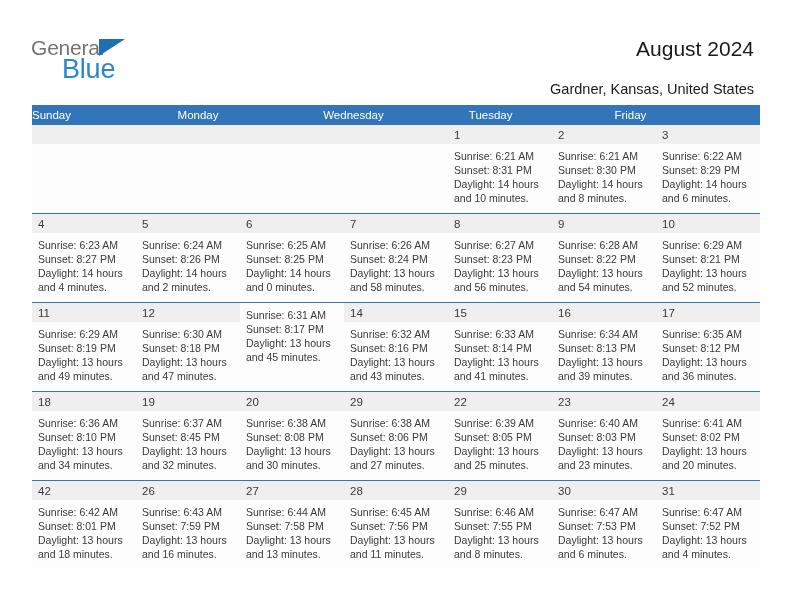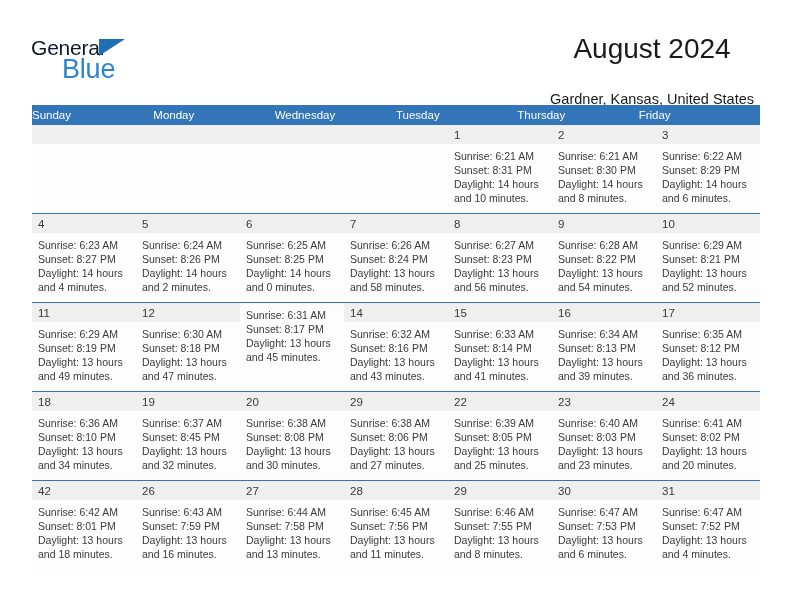--- a/index.html
+++ b/index.html
@@ -37,21 +37,21 @@
     top: 36px;
     width: 140px;
     height: 46px;
   }
   .logo-general {
     position: absolute;
     left: 0;
     top: 0;
     font-size: 21px;
     letter-spacing: -0.2px;
-    color: #0f172a;
+    color: #737373;
     font-family: "Liberation Sans", sans-serif;
     line-height: 24px;
   }
   .logo-triangle {
     position: absolute;
     left: 68px;
     top: 3px;
     width: 0;
     height: 0;
     border-left: 26px solid #1f6fb5;
@@ -67,29 +67,28 @@
     line-height: 24px;
   }
 
   .title-block {
     position: absolute;
     right: 38px;
     top: 32px;
     text-align: right;
   }
   .cal-title {
-    font-size: 28px;
+    font-size: 21px;
     color: #1a1a1a;
     font-weight: normal;
     line-height: 34px;
     white-space: nowrap;
-    text-align: center;
   }
   .cal-subtitle {
-    margin-top: 24px;
+    margin-top: 14px;
     font-size: 14.5px;
     color: #1a1a1a;
     line-height: 18px;
     white-space: nowrap;
   }
 
   
   .calendar {
     position: absolute;
     left: 32px;
@@ -176,21 +175,20 @@
     </div>
 
   </div>
 
   <div class="calendar">
     <div class="weekday-row" id="weekday-row">
         <div class="weekday">Sunday</div>
         <div class="weekday">Monday</div>
         <div class="weekday">Wednesday</div>
         <div class="weekday">Tuesday</div>
-        <div class="weekday">Thursday</div>
         <div class="weekday">Friday</div>
       </div>
     <div id="weeks-container">
         <div class="week-row first">
           <div class="day-cell empty">
             <div class="day-number-strip"><span class="day-number"></span></div>
             <div class="day-body">
               <div class="day-line"></div>
               <div class="day-line"></div>
               <div class="day-line"></div>

